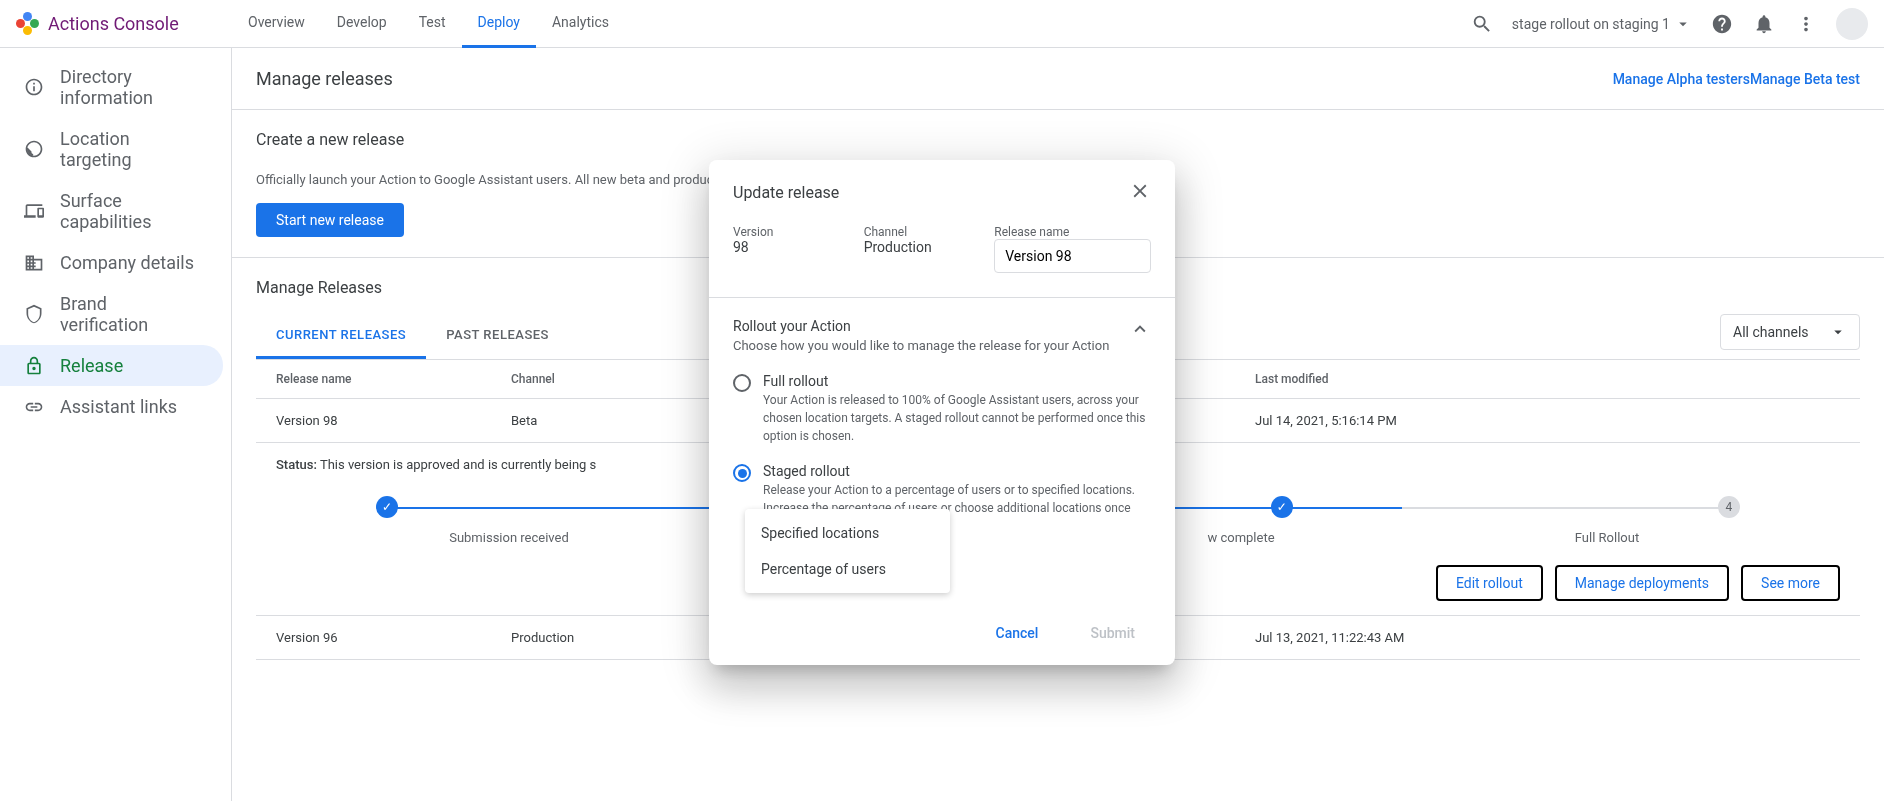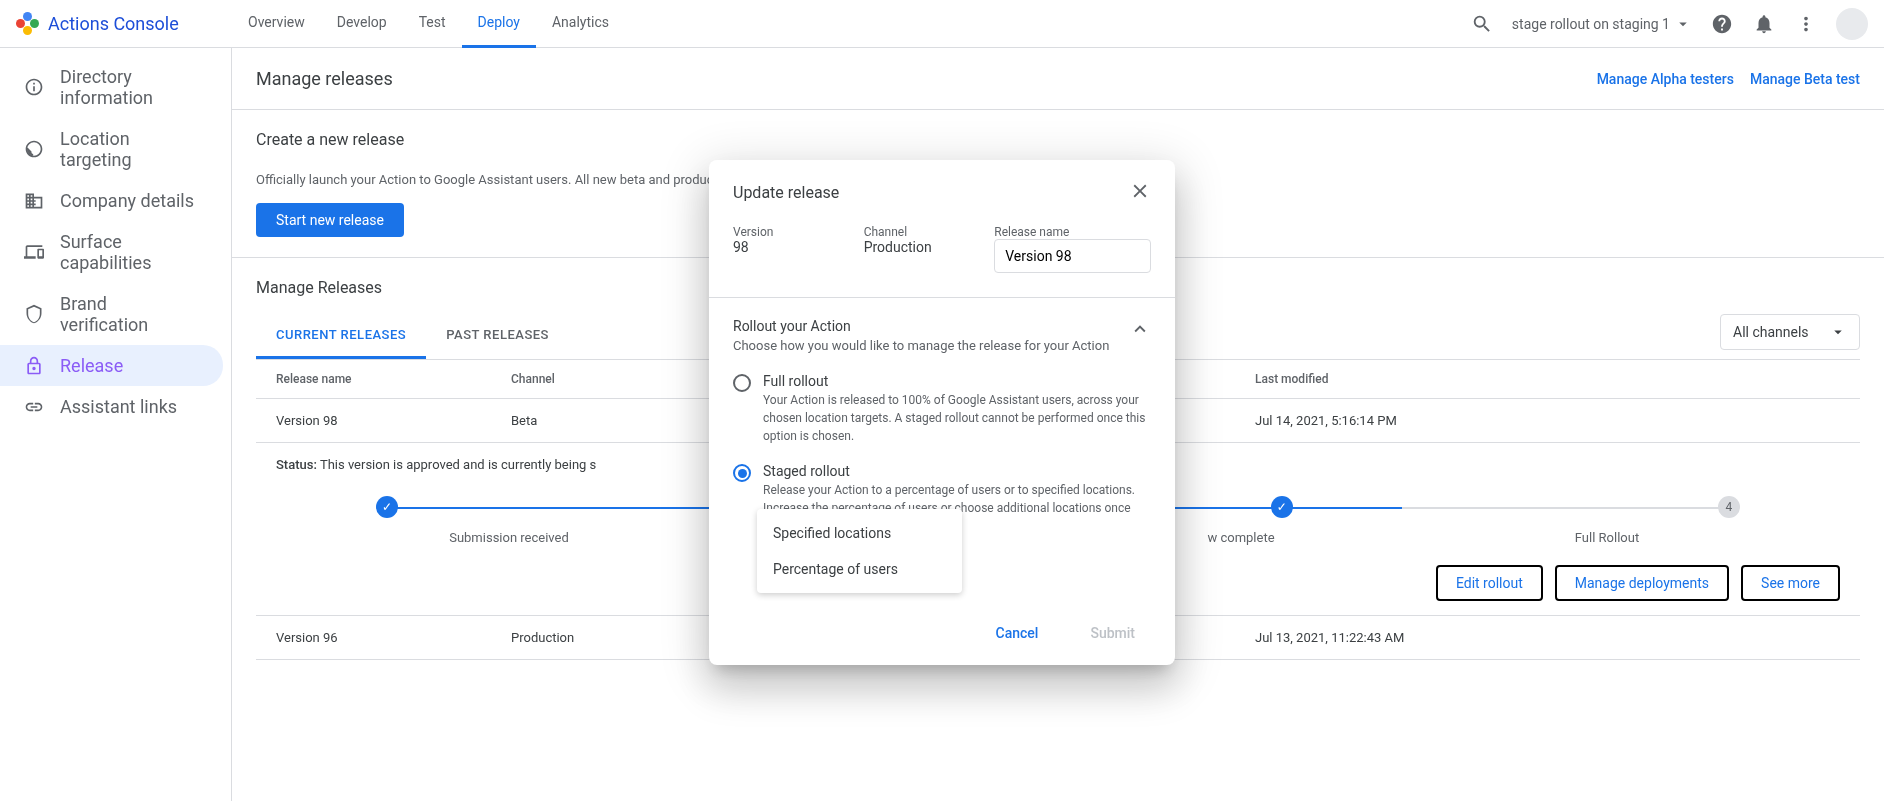--- a/index.html
+++ b/index.html
@@ -6,39 +6,39 @@
     body { background: #fff; color: #3c4043; font-size: 14px; overflow: hidden; }
     
     .topbar { height: 48px; display: flex; align-items: center; padding: 0 16px; border-bottom: 1px solid #dadce0; }
     .logo-area { display: flex; align-items: center; gap: 8px; width: 216px; }
     .logo-dots { width: 24px; height: 24px; position: relative; }
     .logo-dots span { position: absolute; width: 9px; height: 9px; border-radius: 50%; }
     .d1 { background: #4285f4; top: 0; left: 7px; }
     .d2 { background: #ea4335; top: 7px; left: 0; }
     .d3 { background: #fbbc04; top: 14px; left: 7px; }
     .d4 { background: #34a853; top: 7px; left: 14px; }
-    .logo-text { font-size: 18px; color: #1d4ed8; }
+    .logo-text { font-size: 18px; color: #701a75; }
     .tabs { display: flex; height: 48px; }
     .tab { padding: 0 16px; display: flex; align-items: center; color: #5f6368; cursor: pointer; font-size: 14px; height: 48px; border-bottom: 3px solid transparent; }
     .tab.active { color: #1a73e8; border-bottom-color: #1a73e8; }
     .top-right { margin-left: auto; display: flex; align-items: center; gap: 18px; }
     .icon-btn { width: 24px; height: 24px; display: flex; align-items: center; justify-content: center; color: #5f6368; cursor: pointer; }
     .project-name { color: #5f6368; font-size: 14px; display: flex; align-items: center; gap: 4px; }
     .avatar { width: 32px; height: 32px; border-radius: 50%; background: #e8eaed; }
     
     .body-row { display: flex; height: calc(100vh - 48px); }
     .sidebar { width: 232px; padding: 8px 0; border-right: 1px solid #dadce0; }
     .side-item { display: flex; align-items: center; gap: 16px; padding: 10px 24px; color: #5f6368; cursor: pointer; font-size: 18px; border-radius: 0 20px 20px 0; margin-right: 8px; }
-    .side-item.active { background: #e8f0fe; color: #8b5cf6; }
+    .side-item.active { background: #e8f0fe; color: #15803d; }
     .side-icon { width: 20px; height: 20px; flex-shrink: 0; }
     
     .main { flex: 1; overflow: auto; }
     .section-hdr { display: flex; align-items: center; padding: 20px 24px; border-bottom: 1px solid #dadce0; }
     .section-hdr h1 { font-size: 18px; font-weight: 400; color: #3c4043; }
-    .hdr-actions { margin-left: auto; display: flex; gap: 16px; }
+    .hdr-actions { margin-left: auto; display: flex; }
     .link-btn { color: #1a73e8; font-size: 14px; font-weight: 500; cursor: pointer; }
     
     .create-block { padding: 20px 24px; border-bottom: 1px solid #dadce0; }
     .create-block h2 { font-size: 16px; font-weight: 400; margin-bottom: 23px; }
     .create-block p { font-size: 13px; color: #5f6368; margin-bottom: 16px; }
     .primary-btn { background: #1a73e8; color: #fff; border: none; padding: 9px 20px; border-radius: 4px; font-size: 14px; cursor: pointer; }
     
     .manage-block { padding: 20px 24px 0; }
     .manage-block h2 { font-size: 16px; font-weight: 400; margin-bottom: 16px; }
     .subtabs { display: flex; border-bottom: 1px solid #dadce0; align-items: center; }
@@ -83,21 +83,21 @@
     .rollout-hdr-text { flex: 1; }
     .rollout-title { font-size: 14px; font-weight: 400; margin-bottom: 4px; }
     .rollout-sub { font-size: 13px; color: #5f6368; }
     .radio-group { padding: 16px 24px 0; position: relative; }
     .radio-item { display: flex; gap: 12px; margin-bottom: 18px; cursor: pointer; }
     .radio-circle { width: 18px; height: 18px; border: 2px solid #5f6368; border-radius: 50%; flex-shrink: 0; margin-top: 1px; display: flex; align-items: center; justify-content: center; }
     .radio-circle.checked { border-color: #1a73e8; }
     .radio-circle.checked::after { content: ''; width: 9px; height: 9px; background: #1a73e8; border-radius: 50%; }
     .radio-label { font-size: 14px; margin-bottom: 2px; }
     .radio-desc { font-size: 12px; color: #5f6368; line-height: 1.5; }
-    .dropdown-pop { position: absolute; left: 48px; top: 152px; width: 205px; background: #fff; box-shadow: 0 2px 6px rgba(0,0,0,.2); border-radius: 4px; z-index: 10; padding: 6px 0; }
+    .dropdown-pop { position: absolute; left: 36px; top: 152px; width: 205px; background: #fff; box-shadow: 0 2px 6px rgba(0,0,0,.2); border-radius: 4px; z-index: 10; padding: 6px 0; }
     .dd-item { padding: 10px 16px; font-size: 14px; cursor: pointer; }
     .modal-footer { display: flex; justify-content: flex-end; gap: 20px; padding: 16px 24px; }
     .text-btn { background: none; border: none; color: #1a73e8; font-size: 14px; padding: 8px 16px; cursor: pointer; font-weight: 500; }
     .text-btn.disabled { color: #bdc1c6; }
     svg { fill: currentColor; }
   </style>
 </head>
 <body>
 
 <div class="topbar">
@@ -158,29 +158,29 @@
         <span>Directory information</span>
       </div>
     <div class="side-item">
         <svg class="side-icon" viewBox="0 0 24 24">
           <path d="M12 2C6.48 2 2 6.48 2 12s4.48 10 10 10 10-4.48 10-10S17.52 2 12 2zm0 18c-4.41 0-8-3.59-8-8s3.59-8 8-8 8 3.59 8 8-3.59 8-8 8z M11 19.93c-3.95-.49-7-3.85-7-7.93 0-.62.08-1.21.21-1.79L9 15v1c0 1.1.9 2 2 2v1.93z"></path>
         </svg>
         <span>Location targeting</span>
       </div>
     <div class="side-item">
         <svg class="side-icon" viewBox="0 0 24 24">
+          <path d="M4 6h18V4H4c-1.1 0-2 .9-2 2v11H0v3h14v-3H4V6zm19 2h-6c-.55 0-1 .45-1 1v10c0 .55.45 1 1 1h6c.55 0 1-.45 1-1V9c0-.55-.45-1-1-1zm-1 9h-4v-7h4v7z"></path>
+        </svg>
+        <span>Surface capabilities</span>
+      </div>
+    <div class="side-item">
+        <svg class="side-icon" viewBox="0 0 24 24">
           <path d="M12 7V3H2v18h20V7H12zM6 19H4v-2h2v2zm0-4H4v-2h2v2zm0-4H4V9h2v2zm0-4H4V5h2v2zm4 12H8v-2h2v2zm0-4H8v-2h2v2zm0-4H8V9h2v2zm0-4H8V5h2v2zm10 12h-8v-2h2v-2h-2v-2h2v-2h-2V9h8v10z"></path>
         </svg>
         <span>Company details</span>
-      </div>
-    <div class="side-item">
-        <svg class="side-icon" viewBox="0 0 24 24">
-          <path d="M4 6h18V4H4c-1.1 0-2 .9-2 2v11H0v3h14v-3H4V6zm19 2h-6c-.55 0-1 .45-1 1v10c0 .55.45 1 1 1h6c.55 0 1-.45 1-1V9c0-.55-.45-1-1-1zm-1 9h-4v-7h4v7z"></path>
-        </svg>
-        <span>Surface capabilities</span>
       </div>
     <div class="side-item">
         <svg class="side-icon" viewBox="0 0 24 24">
           <path d="M12 1L3 5v6c0 5.55 3.84 10.74 9 12 5.16-1.26 9-6.45 9-12V5l-9-4zm0 2.18l7 3.12v5.7c0 4.52-3 8.69-7 9.93-4-1.24-7-5.41-7-9.93V6.3l7-3.12z"></path>
         </svg>
         <span>Brand verification</span>
       </div>
     <div class="side-item active">
         <svg class="side-icon" viewBox="0 0 24 24">
           <path d="M18 8h-1V6c0-2.76-2.24-5-5-5S7 3.24 7 6v2H6c-1.1 0-2 .9-2 2v10c0 1.1.9 2 2 2h12c1.1 0 2-.9 2-2V10c0-1.1-.9-2-2-2zM9 6c0-1.66 1.34-3 3-3s3 1.34 3 3v2H9V6zm9 14H6V10h12v10zm-6-3c1.1 0 2-.9 2-2s-.9-2-2-2-2 .9-2 2 .9 2 2 2z"></path>

